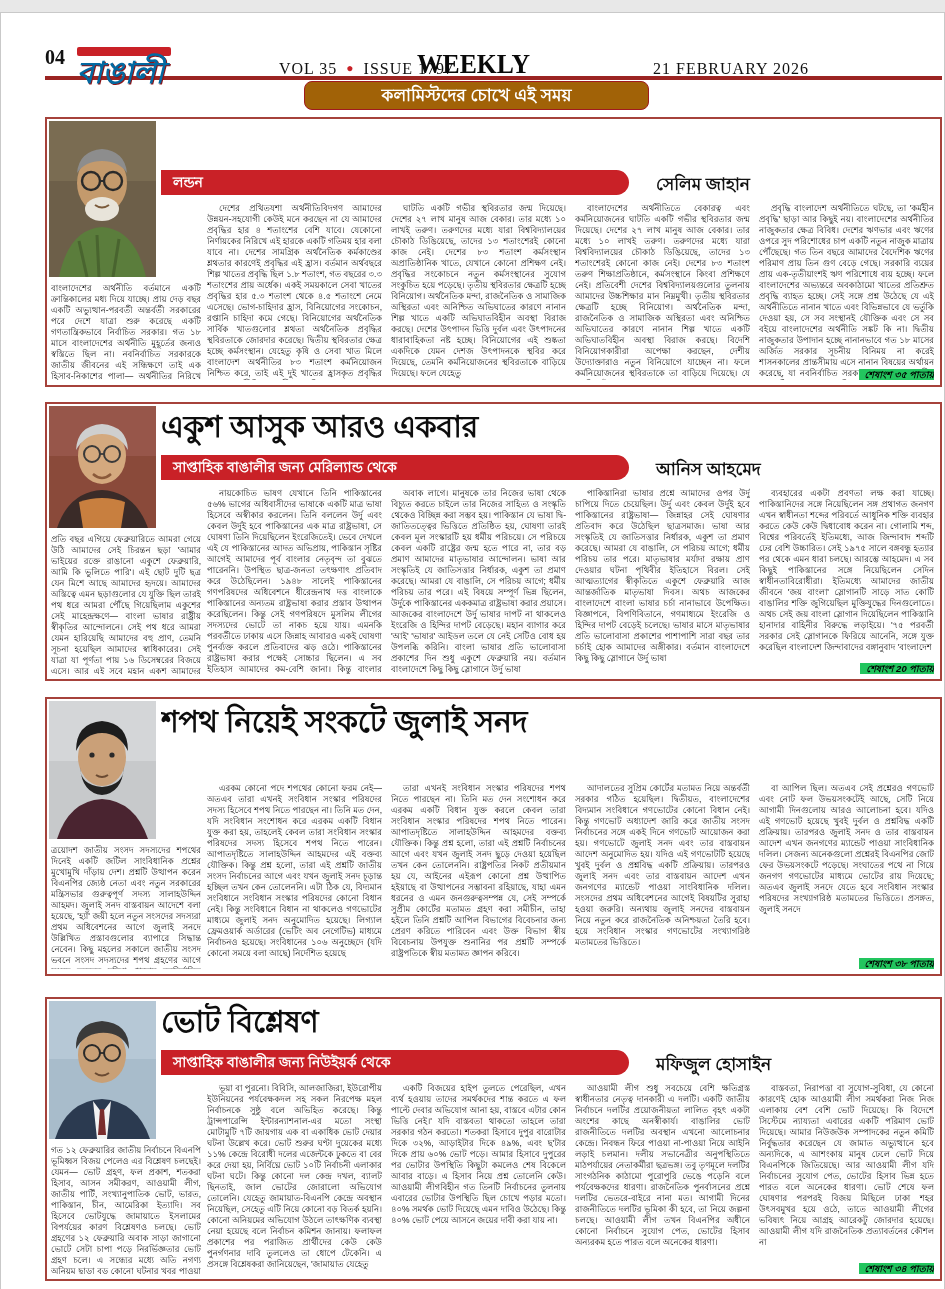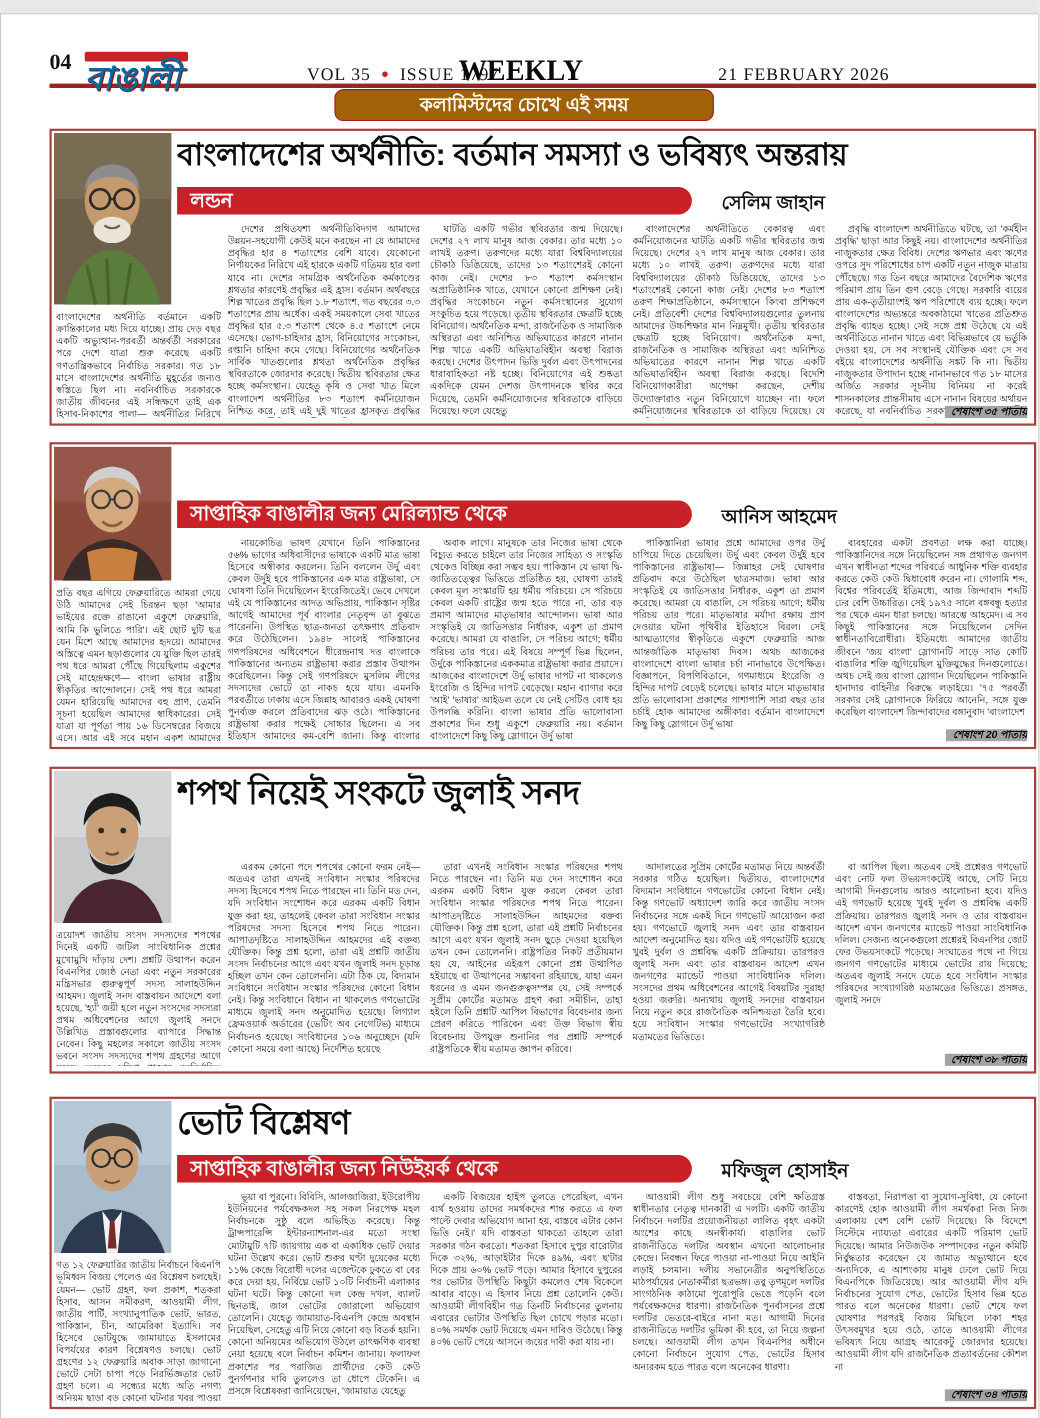--- a/index.html
+++ b/index.html
@@ -44,29 +44,29 @@
               font-size:8.5px;line-height:11px;text-align:justify;color:#161616;}
   .a1 .under-text{top:164px;} .a2 .under-text{top:130px;}
   .a3 .under-text{top:146px;} .a4 .under-text{top:146px;}
 
   .headline{position:absolute;left:114px;top:4px;right:8px;margin:0;
             font-size:30px;line-height:1.25;font-weight:bold;color:#0d0d0d;
             white-space:nowrap;overflow:hidden;letter-spacing:-0.3px;}
   .a1 .headline{font-size:28px;}
   .byline-row{position:absolute;left:114px;top:51px;right:8px;height:26px;}
   .pill{position:absolute;left:0;top:0;width:468px;height:25px;background:#c92127;
-        border-radius:0 13px 13px 0;color:#fff;font-size:18px;font-weight:bold;
+        border-radius:0 13px 13px 0;color:#fff;font-size:14px;font-weight:bold;
         line-height:25px;padding-left:12px;box-sizing:border-box;}
   .author{position:absolute;left:495px;top:1px;font-size:17px;font-weight:bold;color:#111;}
 
   .cols{position:absolute;left:160px;right:6px;top:84px;bottom:5px;display:flex;gap:9px;}
   .col{flex:1 1 0;position:relative;overflow:hidden;font-size:8.5px;line-height:11px;
        text-align:justify;color:#161616;}
   .col p{margin:0;text-indent:12px;}
-  .endnote{position:absolute;right:0;bottom:0;background:#a3a3a3;padding-left:6px;
+  .endnote{position:absolute;right:0;bottom:0;background:#22c55e;padding-left:6px;
            font-size:9.5px;font-weight:bold;font-style:italic;color:#000;}
 </style>
 </head>
 <body>
 
 <div class="page">
 
   <div class="pageno">04</div>
   <div class="logo">
     <div class="logo-strip"></div>
@@ -90,21 +90,20 @@
         <ellipse cx="53" cy="62" rx="25" ry="30" fill="#c49a6c"></ellipse>
         <path d="M28 52 Q30 30 53 28 Q76 30 78 52 Q70 40 53 40 Q36 40 28 52 Z" fill="#8d8d8d"></path>
         <ellipse cx="53" cy="88" rx="17" ry="12" fill="#e8e4da"></ellipse>
         <circle cx="42" cy="60" r="9" fill="none" stroke="#2a2a2a" stroke-width="2.4"></circle>
         <circle cx="64" cy="60" r="9" fill="none" stroke="#2a2a2a" stroke-width="2.4"></circle>
         <path d="M51 60 h4" stroke="#2a2a2a" stroke-width="2"></path>
         <path d="M46 84 q7 5 14 0" stroke="#7a5a3a" stroke-width="2" fill="none"></path>
       </svg>
     </div>
     <div class="under-text">বাংলাদেশের অর্থনীতি বর্তমানে একটি ক্রান্তিকালের মধ্য দিয়ে যাচ্ছে। প্রায় দেড় বছর একটি অভ্যুত্থান-পরবর্তী অন্তর্বর্তী সরকারের পরে দেশে যাত্রা শুরু করেছে একটি গণতান্ত্রিকভাবে নির্বাচিত সরকার। গত ১৮ মাসে বাংলাদেশের অর্থনীতি মুহূর্তের জন্যও স্বস্তিতে ছিল না। নবনির্বাচিত সরকারকে জাতীয় জীবনের এই সন্ধিক্ষণে তাই এক হিসাব-নিকাশের পালা— অর্থনীতির নিরিখে সরকার কোথায় গিয়েছি আছি এবং আগামী পথযাত্রায় বাধা হবে কোনখান। বাংলাদেশের অর্থনীতির বর্তমান সমস্যা মোটাদাগে তিন ধরনের— স্থবিরতা, নাজুকতা এবং ভঙ্গুরতা। আমাদের অর্থনীতিতে এখন স্থবিরতার কাল চলছে। প্রথম স্থবিরতা হচ্ছে অর্থনৈতিক প্রবৃদ্ধি নিয়ে। সরকারের নানান অর্থনৈতিক সংস্থা থেকে শুরু করে এ</div>
-    <h2 class="headline">বাংলাদেশের অর্থনীতি: বর্তমান সমস্যা ও ভবিষ্যৎ অন্তরায়</h2>
     <div class="byline-row">
       <div class="pill">লন্ডন</div>
       <div class="author">সেলিম জাহান</div>
     </div>
     <div class="cols">
       <div class="col">
           <p>দেশের প্রথিতযশা অর্থনীতিবিদগণ আমাদের উন্নয়ন-সহযোগী কেউই মনে করছেন না যে আমাদের প্রবৃদ্ধির হার ৪ শতাংশের বেশি যাবে। যেকোনো নির্ণায়কের নিরিখে এই হারকে একটি গতিময় হার বলা যাবে না। দেশের সামগ্রিক অর্থনৈতিক কর্মকাণ্ডের শ্লথতার কারণেই প্রবৃদ্ধির এই হ্রাস। বর্তমান অর্থবছরে শিল্প খাতের প্রবৃদ্ধি ছিল ১.৮ শতাংশ, গত বছরের ৩.৩ শতাংশের প্রায় অর্ধেক। একই সময়কালে সেবা খাতের প্রবৃদ্ধির হার ৫.৩ শতাংশ থেকে ৪.৫ শতাংশে নেমে এসেছে। ভোগ-চাহিদার হ্রাস, বিনিয়োগের সংকোচন, রপ্তানি চাহিদা কমে গেছে। বিনিয়োগের অর্থনৈতিক সার্বিক খাতগুলোর শ্লথতা অর্থনৈতিক প্রবৃদ্ধির স্থবিরতাকে জোরদার করেছে। দ্বিতীয় স্থবিরতার ক্ষেত্র হচ্ছে কর্মসংস্থান। যেহেতু কৃষি ও সেবা খাত মিলে বাংলাদেশ অর্থনীতির ৮৩ শতাংশ কর্মনিয়োজন নিশ্চিত করে, তাই এই দুই খাতের হ্রাসকৃত প্রবৃদ্ধির কারণে অর্থনীতিতে কর্মহীনতা বৃদ্ধি পেয়েছে।</p>
         </div>
       <div class="col">
           <p>ঘাটতি একটি গভীর স্থবিরতার জন্ম দিয়েছে। দেশের ২৭ লাখ মানুষ আজ বেকার। তার মধ্যে ১০ লাখই তরুণ। তরুণদের মধ্যে যারা বিশ্ববিদ্যালয়ের চৌকাঠ ডিঙিয়েছে, তাদের ১৩ শতাংশেরই কোনো কাজ নেই। দেশের ৮৩ শতাংশ কর্মসংস্থান অপ্রাতিষ্ঠানিক খাতে, যেখানে কোনো প্রশিক্ষণ নেই। প্রবৃদ্ধির সংকোচনে নতুন কর্মসংস্থানের সুযোগ সংকুচিত হয়ে পড়েছে। তৃতীয় স্থবিরতার ক্ষেত্রটি হচ্ছে বিনিয়োগ। অর্থনৈতিক মন্দা, রাজনৈতিক ও সামাজিক অস্থিরতা এবং অনিশ্চিত অভিঘাতের কারণে নানান শিল্প খাতে একটি অভিঘাতবিহীন অবস্থা বিরাজ করছে। দেশের উৎপাদন ভিত্তি দুর্বল এবং উৎপাদনের ধারাবাহিকতা নষ্ট হচ্ছে। বিনিয়োগের এই শুষ্কতা একদিকে যেমন দেশজ উৎপাদনকে স্থবির করে দিয়েছে, তেমনি কর্মনিয়োজনের স্থবিরতাকে বাড়িয়ে দিয়েছে। ফলে যেহেতু</p>
@@ -128,20 +127,21 @@
         <path d="M30 96 Q53 88 76 96 L72 122 L34 122 Z" fill="#c87f3f"></path>
         <ellipse cx="53" cy="50" rx="24" ry="28" fill="#d4a97e"></ellipse>
         <path d="M27 44 Q28 20 53 18 Q78 20 79 44 Q70 28 53 28 Q36 28 27 44 Z" fill="#cfcfcf"></path>
         <circle cx="43" cy="48" r="8" fill="none" stroke="#3a3a3a" stroke-width="2"></circle>
         <circle cx="63" cy="48" r="8" fill="none" stroke="#3a3a3a" stroke-width="2"></circle>
         <path d="M51 48 h4" stroke="#3a3a3a" stroke-width="1.8"></path>
         <path d="M44 68 q9 8 18 0" stroke="#8a5a3a" stroke-width="2.4" fill="none"></path>
       </svg>
     </div>
     <div class="under-text">প্রতি বছর এগিয়ে ফেব্রুয়ারিতে আমরা গেয়ে উঠি আমাদের সেই চিরন্তন ছড়া 'আমার ভাইয়ের রক্তে রাঙানো একুশে ফেব্রুয়ারি, আমি কি ভুলিতে পারি'। এই ছোট দুটি ছত্র যেন মিশে আছে আমাদের হৃদয়ে। আমাদের অস্তিত্বে এমন ছড়াগুলোর যে যুক্তি ছিল তারই পথ ধরে আমরা পৌঁছে গিয়েছিলাম একুশের সেই মাহেন্দ্রক্ষণে— বাংলা ভাষার রাষ্ট্রীয় স্বীকৃতির আন্দোলনে। সেই পথ ধরে আমরা যেমন হারিয়েছি আমাদের বহু প্রাণ, তেমনি সূচনা হয়েছিল আমাদের স্বাধিকারের। সেই যাত্রা যা পূর্ণতা পায় ১৬ ডিসেম্বরের বিজয়ে এসে। আর এই সবে মহান একুশ আমাদের সামনে আসে প্রতি বছর ফিরে ফিরে। ১৯৪৮ সালে মুহাম্মদ আলী জিন্নাহ সেই এক-</div>
+    <h2 class="headline">একুশ আসুক আরও একবার</h2>
     <div class="byline-row">
       <div class="pill">সাপ্তাহিক বাঙালীর জন্য মেরিল্যান্ড থেকে</div>
       <div class="author">আনিস আহমেদ</div>
     </div>
     <div class="cols">
       <div class="col">
           <p>নায়কোচিত ভাষণ যেখানে তিনি পাকিস্তানের ৫৬% ভাগের অধিবাসীদের ভাষাকে একটি মাত্র ভাষা হিসেবে অস্বীকার করলেন। তিনি বললেন উর্দু এবং কেবল উর্দুই হবে পাকিস্তানের এক মাত্র রাষ্ট্রভাষা, সে ঘোষণা তিনি দিয়েছিলেন ইংরেজিতেই। ভেবে দেখলে এই যে পাকিস্তানের আদত অভিপ্রায়, পাকিস্তান সৃষ্টির আগেই আমাদের পূর্ব বাংলার নেতৃবৃন্দ তা বুঝতে পারেননি। উপস্থিত ছাত্র-জনতা তৎক্ষণাৎ প্রতিবাদ করে উঠেছিলেন। ১৯৪৮ সালেই পাকিস্তানের গণপরিষদের অধিবেশনে ধীরেন্দ্রনাথ দত্ত বাংলাকে পাকিস্তানের অন্যতম রাষ্ট্রভাষা করার প্রস্তাব উত্থাপন করেছিলেন। কিন্তু সেই গণপরিষদে মুসলিম লীগের সদস্যদের ভোটে তা নাকচ হয়ে যায়। এমনকি পরবর্তীতে ঢাকায় এসে জিন্নাহ আবারও একই ঘোষণা পুনর্ব্যক্ত করলে প্রতিবাদের ঝড় ওঠে। পাকিস্তানের রাষ্ট্রভাষা করার পক্ষেই সোচ্চার ছিলেন। এ সব ইতিহাস আমাদের কম-বেশি জানা। কিন্তু বাংলার বিজয়ে এই ইতিহাসের সম্পর্ক</p>
         </div>
       <div class="col">
           <p>অবাক লাগে। মানুষকে তার নিজের ভাষা থেকে বিচ্যুত করতে চাইলে তার নিজের সাহিত্য ও সংস্কৃতি থেকেও বিচ্ছিন্ন করা সম্ভব হয়। পাকিস্তান যে ভাষা দ্বি-জাতিতত্ত্বের ভিত্তিতে প্রতিষ্ঠিত হয়, ঘোষণা তারই কেবল মূল সংস্কারটি হয় ধর্মীয় পরিচয়ে। সে পরিচয়ে কেবল একটি রাষ্ট্রের জন্ম হতে পারে না, তার বড় প্রমাণ আমাদের মাতৃভাষার আন্দোলন। ভাষা আর সংস্কৃতিই যে জাতিসত্তার নির্ধারক, একুশ তা প্রমাণ করেছে। আমরা যে বাঙালি, সে পরিচয় আগে; ধর্মীয় পরিচয় তার পরে। এই বিষয়ে সম্পূর্ণ ভিন্ন ছিলেন, উর্দুকে পাকিস্তানের এককমাত্র রাষ্ট্রভাষা করার প্রয়াসে। আজকের বাংলাদেশে উর্দু ভাষার দাপট না থাকলেও ইংরেজি ও হিন্দির দাপট বেড়েছে। মহান ব্যাগার করে 'আই' 'ভাষার' আইডল তলে যে নেই সেটিও বোধ হয় উপলব্ধি করিনি। বাংলা ভাষার প্রতি ভালোবাসা প্রকাশের দিন শুধু একুশে ফেব্রুয়ারি নয়। বর্তমান বাংলাদেশে কিছু কিছু স্লোগানে উর্দু ভাষা</p>

